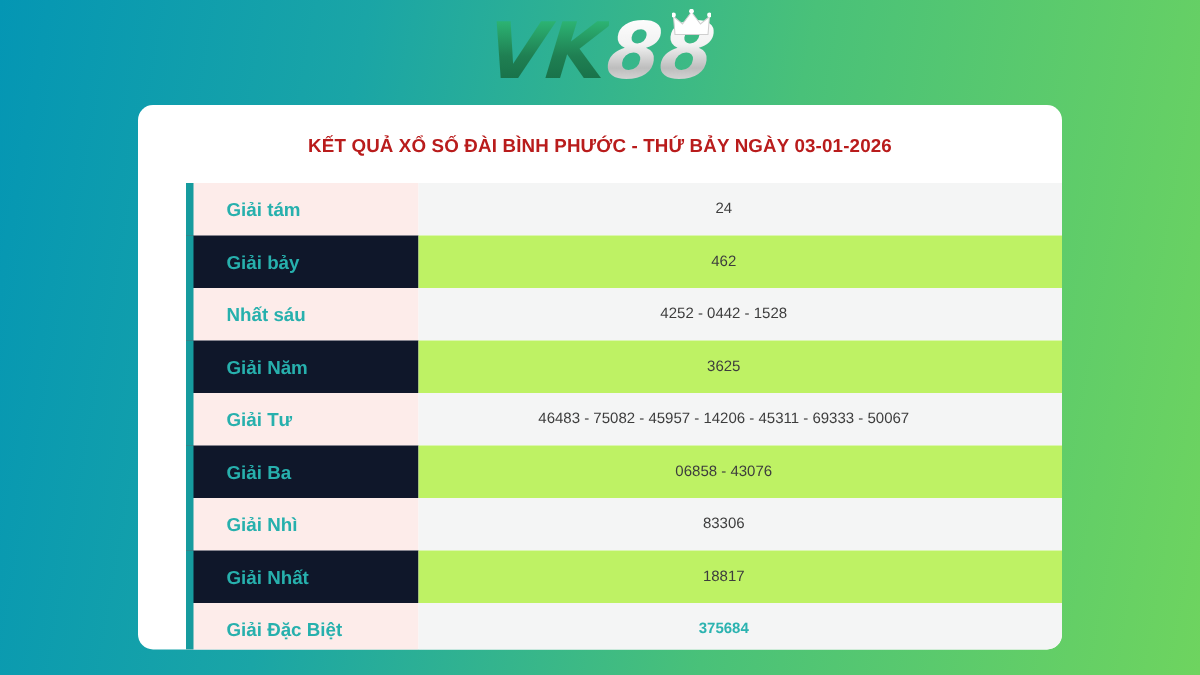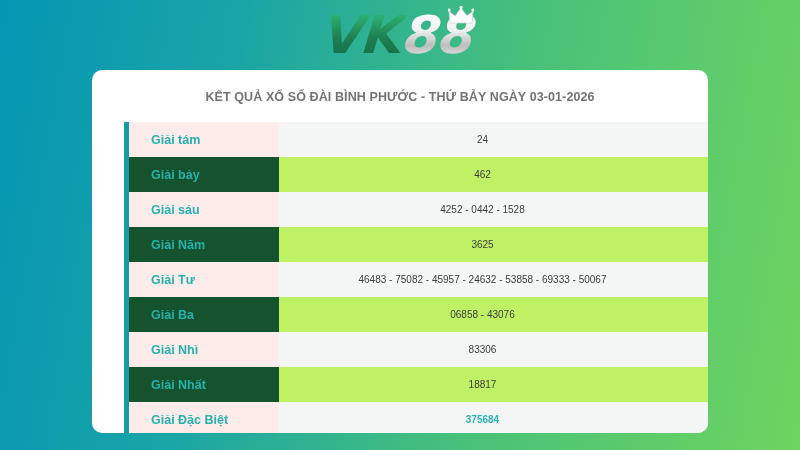--- a/index.html
+++ b/index.html
@@ -68,21 +68,21 @@
     top: 70px;
     width: 616px;
     height: 363px;
     background: #ffffff;
     border-radius: 10px;
     overflow: hidden;
     box-sizing: border-box;
   }
   .card-title {
     text-align: center;
-    color: #737373;
+    color: #b91c1c;
     font-size: 12.5px;
     font-weight: bold;
     letter-spacing: 0.1px;
     padding-top: 20px;
     padding-bottom: 18px;
     font-family: "Liberation Sans", sans-serif;
   }
   .table {
     display: flex;
     flex-direction: column;
@@ -109,21 +109,21 @@
     flex: 1 1 auto;
     display: flex;
     align-items: center;
     justify-content: center;
     color: #3d3d3d;
     font-size: 10px;
     padding-right: 22px;
     box-sizing: border-box;
   }
   .row.odd .cell-label { background: #fdecea; }
-  .row.even .cell-label { background: #14532d; }
+  .row.even .cell-label { background: #0f172a; }
   .row.odd .cell-value { background: #f4f5f5; }
   .row.even .cell-value { background: #bef264; }
   .row.special .cell-value {
     color: #2bb3b0;
     font-weight: bold;
   }
 </style>
 </head>
 <body>
 
@@ -145,30 +145,30 @@
   <div class="table">
     <div class="row odd">
       <div class="cell-label">Giải tám</div>
       <div class="cell-value">24</div>
     </div>
     <div class="row even">
       <div class="cell-label">Giải bảy</div>
       <div class="cell-value">462</div>
     </div>
     <div class="row odd">
-      <div class="cell-label">Giải sáu</div>
+      <div class="cell-label">Nhất sáu</div>
       <div class="cell-value">4252 - 0442 - 1528</div>
     </div>
     <div class="row even">
       <div class="cell-label">Giải Năm</div>
       <div class="cell-value">3625</div>
     </div>
     <div class="row odd">
       <div class="cell-label">Giải Tư</div>
-      <div class="cell-value">46483 - 75082 - 45957 - 24632 - 53858 - 69333 - 50067</div>
+      <div class="cell-value">46483 - 75082 - 45957 - 14206 - 45311 - 69333 - 50067</div>
     </div>
     <div class="row even">
       <div class="cell-label">Giải Ba</div>
       <div class="cell-value">06858 - 43076</div>
     </div>
     <div class="row odd">
       <div class="cell-label">Giải Nhì</div>
       <div class="cell-value">83306</div>
     </div>
     <div class="row even">

